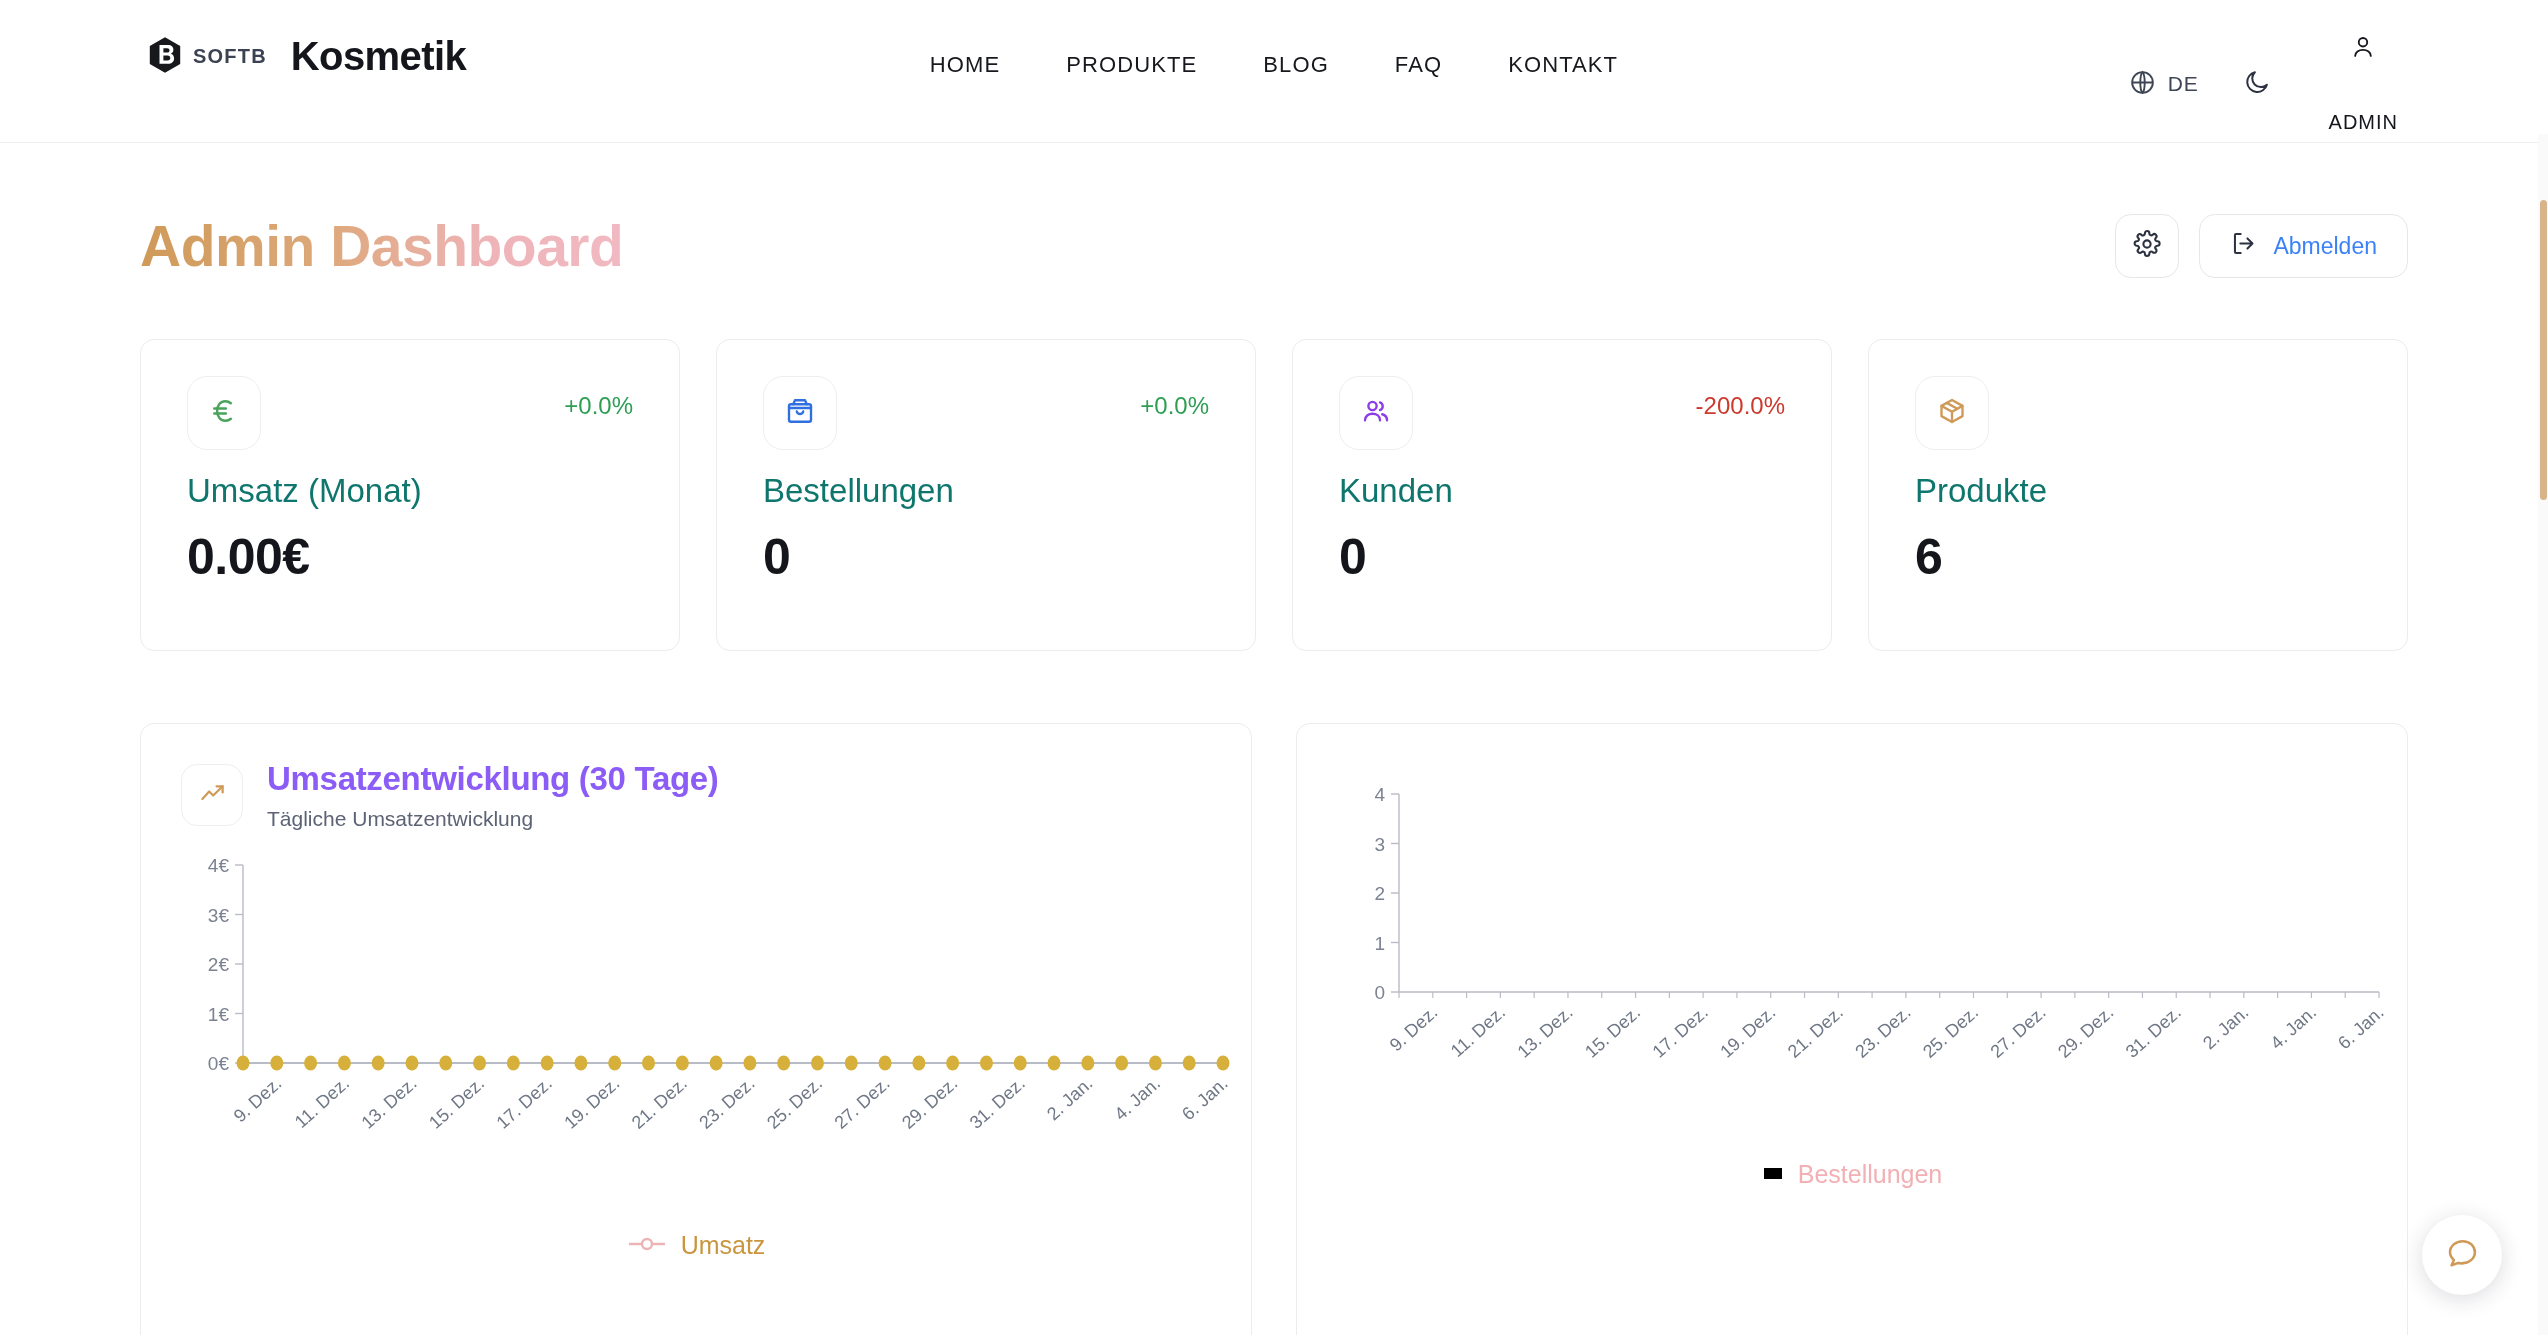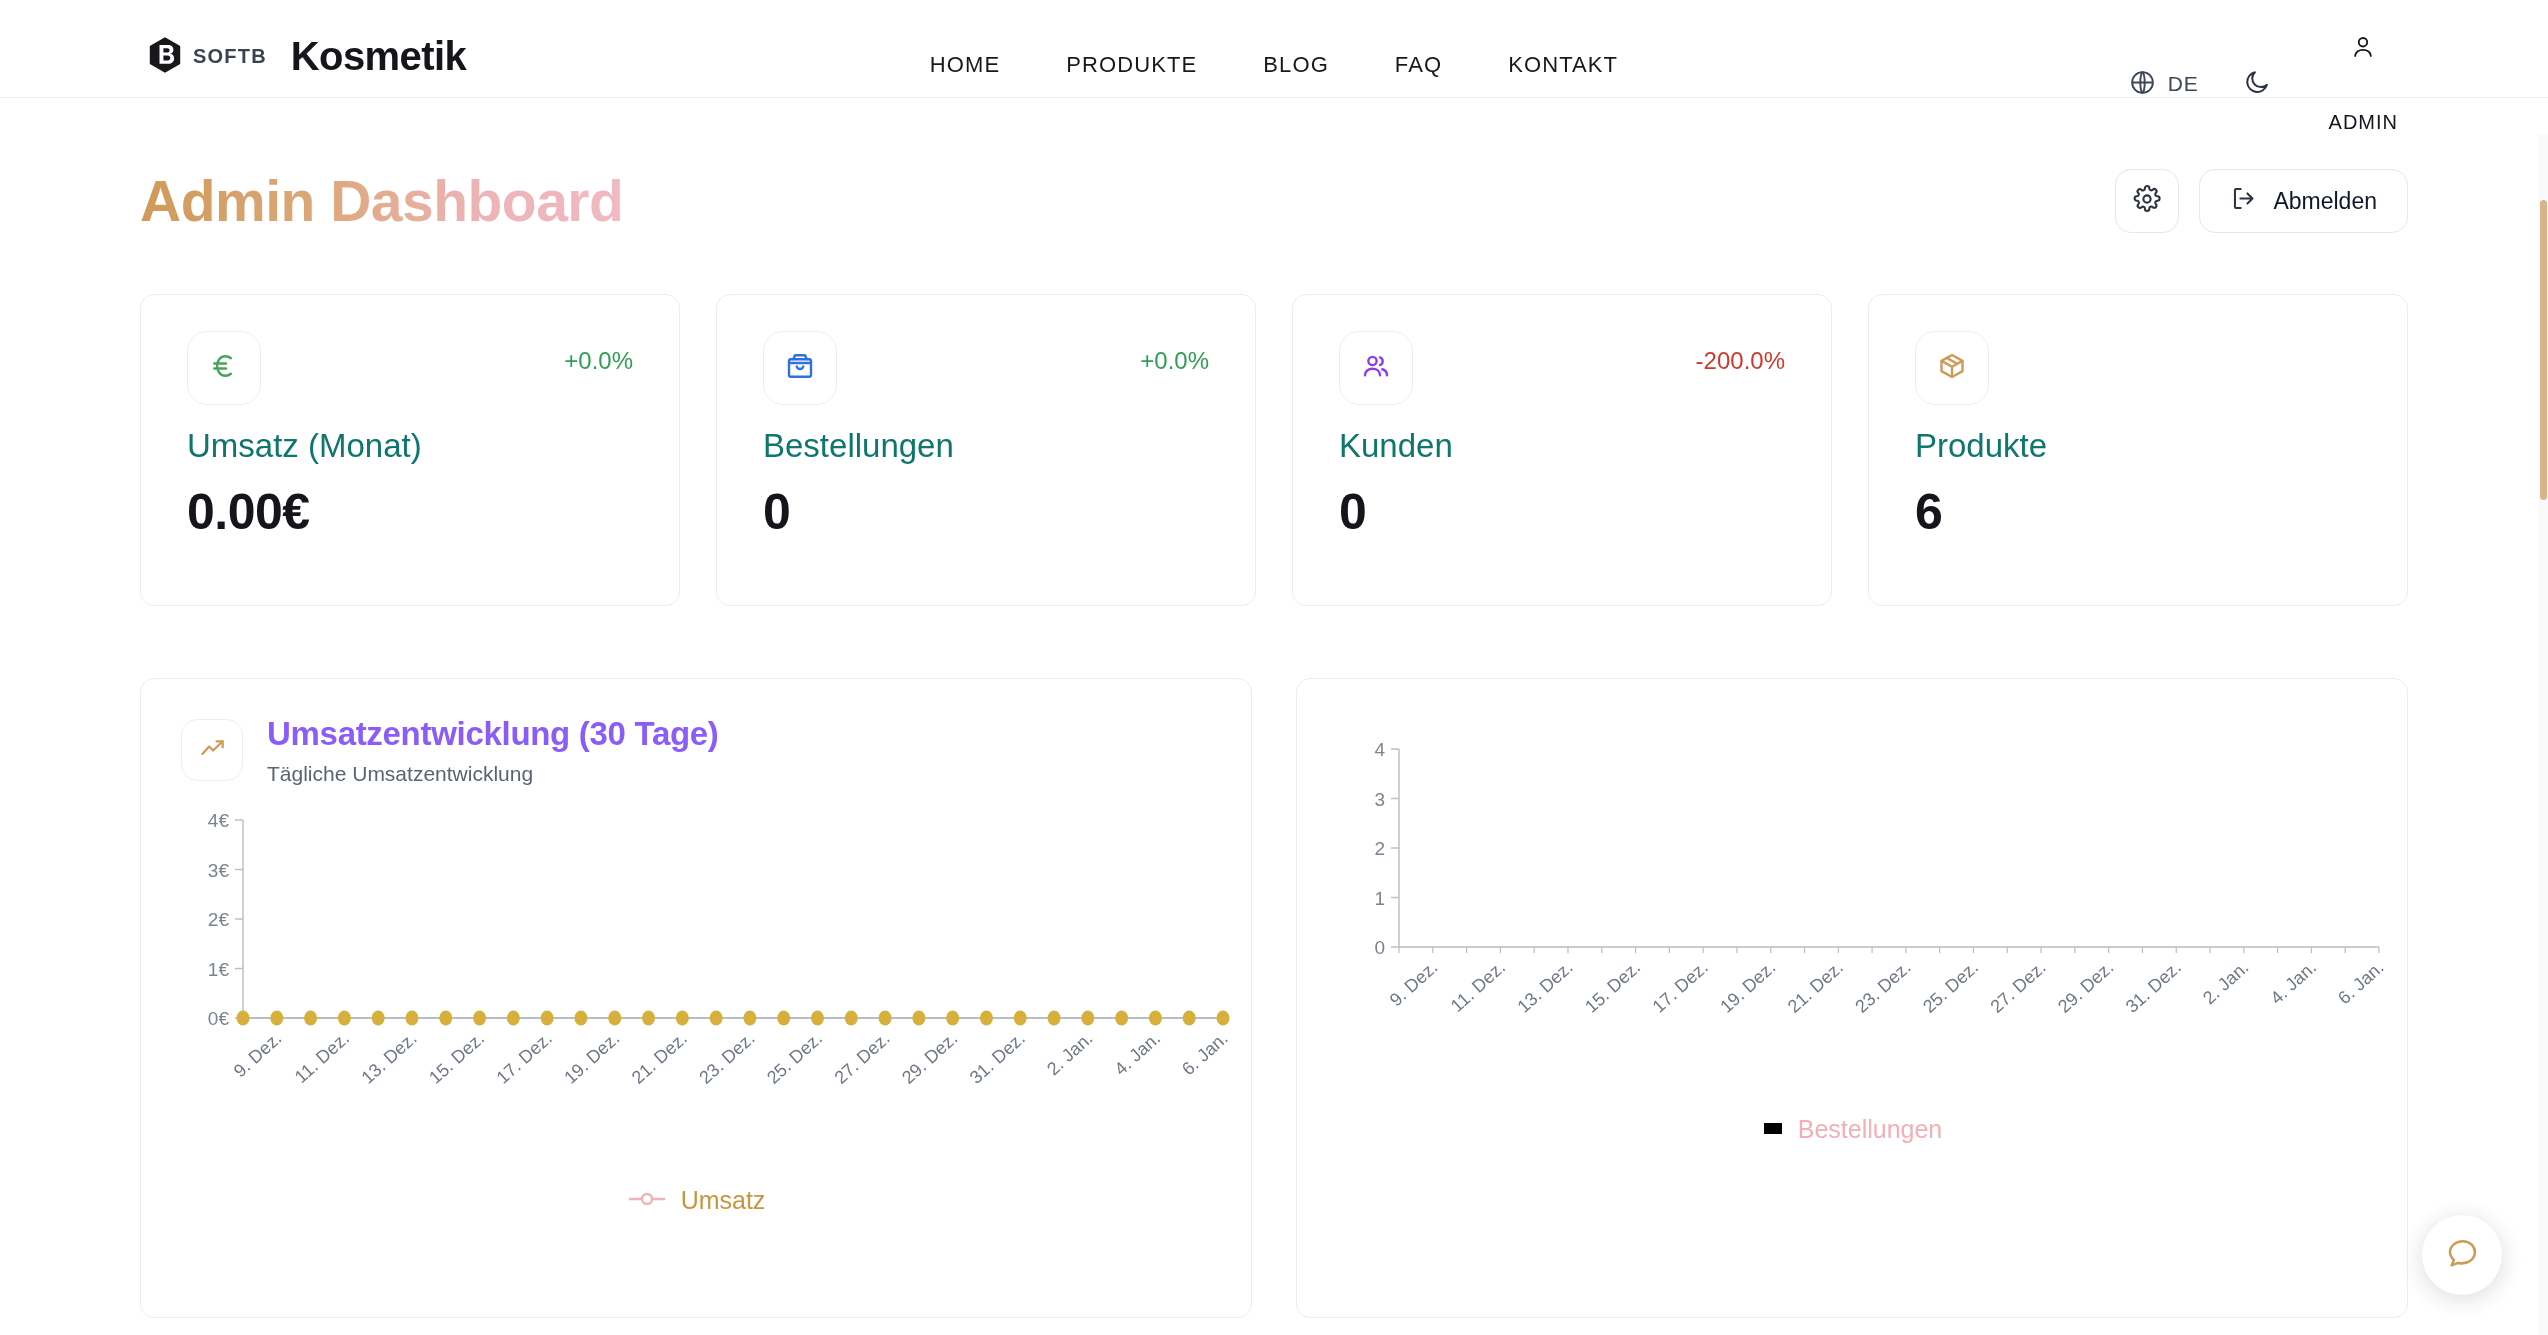--- a/index.html
+++ b/index.html
@@ -6,21 +6,21 @@
   html, body {
     width: 2548px; height: 1335px;
     background: #ffffff;
     font-family: "Liberation Sans", sans-serif;
     overflow: hidden;
   }
 
   
   .site-header {
     position: relative;
-    height: 98px;
+    height: 143px;
     border-bottom: 1px solid #ededee;
     display: flex;
     align-items: center;
     background: #fff;
   }
   .brand {
     position: absolute; left: 148px; top: 34px;
     display: flex; align-items: center; gap: 14px;
   }
   .brand-mark { display: flex; align-items: center; gap: 11px; }
@@ -67,21 +67,21 @@
   }
   .head-actions { display: flex; align-items: center; gap: 20px; }
   .icon-btn {
     width: 64px; height: 64px; border: 1px solid #e6e7ea; border-radius: 16px;
     background: #fff; display: flex; align-items: center; justify-content: center;
     cursor: pointer;
   }
   .logout-btn {
     height: 64px; padding: 0 30px; border: 1px solid #e6e7ea; border-radius: 16px;
     background: #fff; display: flex; align-items: center; gap: 16px; cursor: pointer;
-    font-size: 23px; color: #0f172a;
+    font-size: 23px; color: #3b82f6;
   }
 
   
   .stats-row {
     display: grid; grid-template-columns: repeat(4, 1fr); gap: 36px;
     margin-top: 60px;
   }
   .stat-card {
     border: 1px solid #ececee; border-radius: 14px; background: #fff;
     padding: 36px 46px 64px 46px; min-height: 295px;

